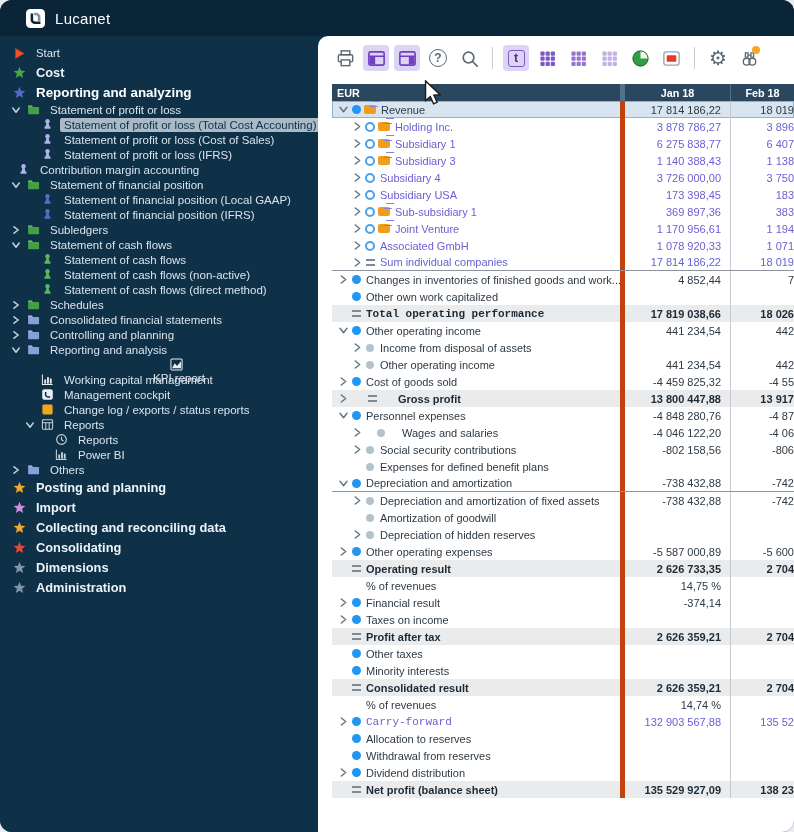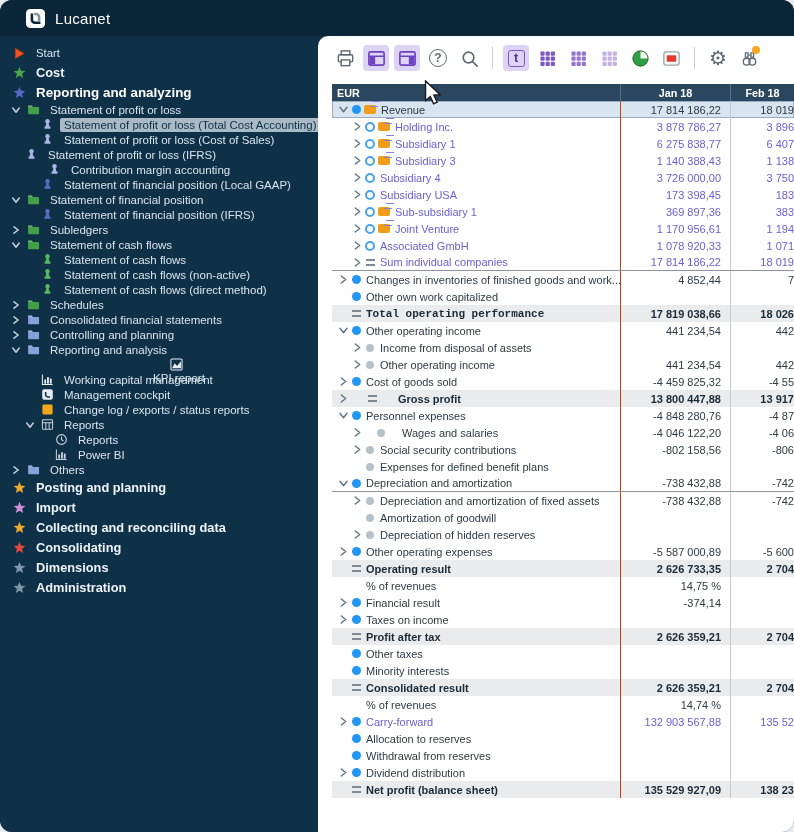--- a/index.html
+++ b/index.html
@@ -36,21 +36,21 @@
   .tdiv{width:1px;height:22px;background:#c9ced3;margin:0 5px}
   .help-circ{width:18px;height:18px;border:1.8px solid #5d6974;border-radius:50%;color:#5d6974;font-size:12px;font-weight:bold;display:flex;align-items:center;justify-content:center;line-height:1}
   .t-box{width:17px;height:17px;border:1.7px solid #7e57c2;border-radius:3px;color:#46398c;font-size:12.5px;font-weight:bold;display:flex;align-items:center;justify-content:center;line-height:1}
   .gear{font-size:20px;color:#5d6974;line-height:1}
   .tb-badge{position:absolute;top:1px;right:2px;width:8px;height:8px;border-radius:50%;background:#f5a623}
 
   
   .grid{width:462px;margin:8px 0 0 14px;font-size:11px;color:#2e3a44}
   .cell{display:flex;align-items:center}
   .cell.label{flex:1;padding-left:5px;overflow:hidden}
-  .cell.jan{width:110px;flex:none;justify-content:flex-end;padding-right:9px;border-left:1px solid #c2410c}
+  .cell.jan{width:110px;flex:none;justify-content:flex-end;padding-right:9px;border-left:5px solid #c2410c}
   .cell.feb{width:64px;flex:none;justify-content:flex-end;border-left:1px solid #c6cacf}
   .hdr{display:flex;height:17px;background:#2a475f;color:#fff;font-weight:bold;font-size:10.8px}
   .hdr .cell.jan{justify-content:center;padding-right:0;border-left-color:#546f88}
   .hdr .cell.feb{justify-content:center;border-left-color:#546f88}
   .trow{display:flex;height:17px;background:#fff}
   .trow.selected{background:#d8e4ef;box-shadow:inset 0 0 0 1px #98aec5}
   .trow.sum{background:#e9ebed;font-weight:bold;color:#1c2a36}
   .trow.company{color:#6b60d3}
   .trow.sep{border-bottom:1px solid #8c959d}
   .tchev{width:12px;flex:none;color:#5c7384;display:flex;align-items:center;justify-content:center}
@@ -133,60 +133,60 @@
         </div>
         <div class="srow leaf2" style="padding-left: 40px;">
           <span class="icn">
             <svg viewBox="0 0 14 14">
               <circle cx="7" cy="3.5" r="2.4" fill="#aab4ea"></circle>
               <path d="M5.8 5.5 h2.4 l.9 3.7 h1.1 v2.5 H3.8 V9.2 h1.1 Z" fill="#aab4ea"></path>
             </svg>
           </span>
           <span class="slabel">Statement of profit or loss (Cost of Sales)</span>
         </div>
-        <div class="srow leaf2" style="padding-left: 24px;">
+        <div class="srow leaf2" style="padding-left: 40px;">
           <span class="icn">
             <svg viewBox="0 0 14 14">
               <circle cx="7" cy="3.5" r="2.4" fill="#aab4ea"></circle>
               <path d="M5.8 5.5 h2.4 l.9 3.7 h1.1 v2.5 H3.8 V9.2 h1.1 Z" fill="#aab4ea"></path>
             </svg>
           </span>
           <span class="slabel">Statement of profit or loss (IFRS)</span>
         </div>
-        <div class="srow leaf2" style="padding-left: 47px;">
+        <div class="srow leaf2" style="padding-left: 16px;">
           <span class="icn">
             <svg viewBox="0 0 14 14">
               <circle cx="7" cy="3.5" r="2.4" fill="#aab4ea"></circle>
               <path d="M5.8 5.5 h2.4 l.9 3.7 h1.1 v2.5 H3.8 V9.2 h1.1 Z" fill="#aab4ea"></path>
             </svg>
           </span>
           <span class="slabel">Contribution margin accounting</span>
-        </div>
-        <div class="srow leaf2" style="padding-left: 40px;">
-          <span class="icn">
-            <svg viewBox="0 0 14 14">
-              <circle cx="7" cy="3.5" r="2.4" fill="#5c6bc0"></circle>
-              <path d="M5.8 5.5 h2.4 l.9 3.7 h1.1 v2.5 H3.8 V9.2 h1.1 Z" fill="#5c6bc0"></path>
-            </svg>
-          </span>
-          <span class="slabel">Statement of financial position (Local GAAP)</span>
         </div>
         <div class="srow branch1" style="padding-left: 12px;">
           <span class="schev open">
             <svg viewBox="0 0 8 8">
               <path d="M2 .8 L6.2 4 L2 7.2" fill="none" stroke="currentColor" stroke-width="1.5" stroke-linecap="round" stroke-linejoin="round"></path>
             </svg>
           </span>
           <span class="icn">
             <svg viewBox="0 0 14 14">
               <path d="M1.2 2.8 h4 l1.2 1.6 h6 a.6.6 0 0 1 .6.6 v6.4 a.7.7 0 0 1 -.7.7 H1.9 a.7.7 0 0 1 -.7 -.7 Z" fill="#43a047"></path>
               <path d="M1.2 2.8 h4 l1.2 1.6 H1.2 Z" fill="#ffffff" opacity=".25"></path>
             </svg>
           </span>
           <span class="slabel">Statement of financial position</span>
+        </div>
+        <div class="srow leaf2" style="padding-left: 40px;">
+          <span class="icn">
+            <svg viewBox="0 0 14 14">
+              <circle cx="7" cy="3.5" r="2.4" fill="#5c6bc0"></circle>
+              <path d="M5.8 5.5 h2.4 l.9 3.7 h1.1 v2.5 H3.8 V9.2 h1.1 Z" fill="#5c6bc0"></path>
+            </svg>
+          </span>
+          <span class="slabel">Statement of financial position (Local GAAP)</span>
         </div>
         <div class="srow leaf2" style="padding-left: 40px;">
           <span class="icn">
             <svg viewBox="0 0 14 14">
               <circle cx="7" cy="3.5" r="2.4" fill="#5c6bc0"></circle>
               <path d="M5.8 5.5 h2.4 l.9 3.7 h1.1 v2.5 H3.8 V9.2 h1.1 Z" fill="#5c6bc0"></path>
             </svg>
           </span>
           <span class="slabel">Statement of financial position (IFRS)</span>
         </div>
@@ -1063,21 +1063,21 @@
             <div class="trow">
               <div class="cell label" style="padding-left: 5px;">
                 <span class="tchev"></span>
                 <span class="mark"></span>
                 <span class="tlabel">% of revenues</span>
               </div>
               <div class="cell jan">14,74 %</div>
               <div class="cell feb"></div>
             </div>
             <div class="trow company">
-              <div class="cell label" style="padding-left: 5px;">
+              <div class="cell label" style="padding-left: 5px; font-family: Liberation Mono, monospace;">
                 <span class="tchev">
                   <svg viewBox="0 0 7 9">
                     <path d="M1.3 1 L5.7 4.5 L1.3 8" fill="none" stroke="currentColor" stroke-width="1.4" stroke-linecap="round" stroke-linejoin="round"></path>
                   </svg>
                 </span>
                 <span class="mark">
                   <span class="mk-dot"></span>
                 </span>
                 <span class="tlabel">Carry-forward</span>
               </div>

